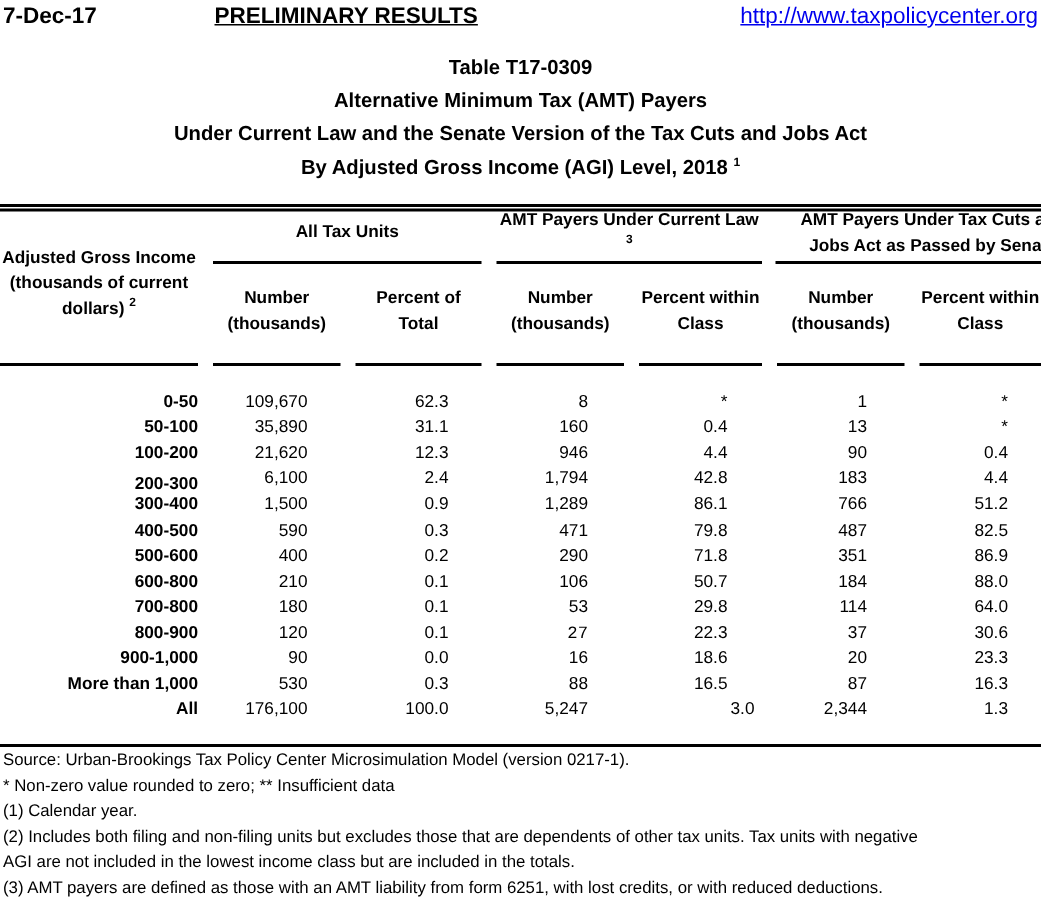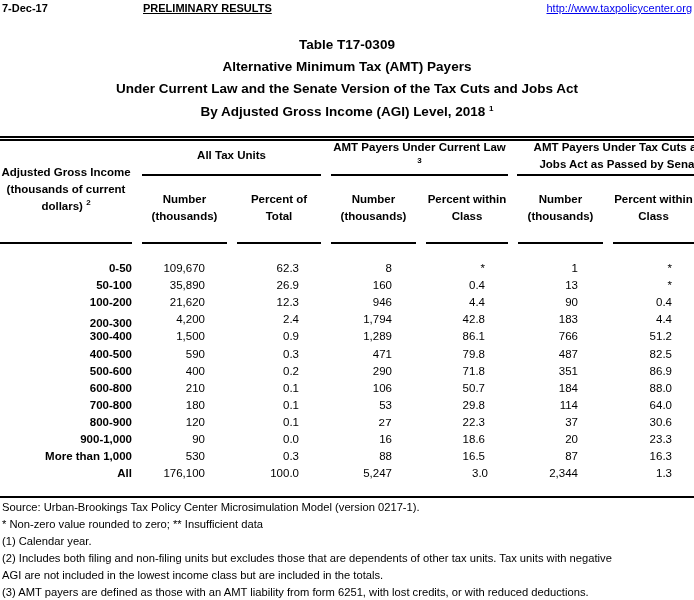--- a/index.html
+++ b/index.html
@@ -1,20 +1,20 @@
 <!DOCTYPE html>
 <html><head>
 <meta charset="utf-8">
 <style>
   html, body { margin:0; padding:0; background:#fff; }
   body { width:694px; height:600px; position:relative; overflow:hidden;
          font-family:"Liberation Sans", sans-serif; color:#000; font-size:11.5px; }
   .abs { position:absolute; }
   .b { font-weight:bold; }
-  .topline { top:2px; font-size:11px; }
+  .topline { top:2px; font-size:15px; }
   #date { left:2px; }
   #prelim { left:143px;text-decoration:underline; }
   #url { right:2px; color:#0000ee; text-decoration:underline; }
   .title { left:0; width:694px; text-align:center; font-weight:bold; font-size:13.5px; }
   sup { font-size:8px; vertical-align:super; line-height:0; }
   .hline { position:absolute; background:#000; height:1.5px; }
   .hdr { position:absolute; text-align:center; font-weight:bold; font-size:11.5px; line-height:17px; }
   .cell { position:absolute; font-size:11.5px; text-align:right; line-height:17px; }
   .rowlabel { font-weight:bold; }
   .note { position:absolute; left:2px; font-size:11.2px; line-height:17px; }
@@ -65,38 +65,38 @@
       <div class="cell" style="top: 260px; right: 489px;">109,670</div>
       <div class="cell" style="top: 260px; right: 395px;">62.3</div>
       <div class="cell" style="top: 260px; right: 302px;">8</div>
       <div class="cell" style="top: 260px; right: 209px;">*</div>
       <div class="cell" style="top: 260px; right: 116px;">1</div>
       <div class="cell" style="top: 260px; right: 22px;">*</div>
     </div>
     <div>
       <div class="cell rowlabel" style="top: 277.1px; right: 562px;">50-100</div>
       <div class="cell" style="top: 277.1px; right: 489px;">35,890</div>
-      <div class="cell" style="top: 277.1px; right: 395px;">26.9</div>
+      <div class="cell" style="top: 277.1px; right: 395px;">31.1</div>
       <div class="cell" style="top: 277.1px; right: 302px;">160</div>
       <div class="cell" style="top: 277.1px; right: 209px;">0.4</div>
       <div class="cell" style="top: 277.1px; right: 116px;">13</div>
       <div class="cell" style="top: 277.1px; right: 22px;">*</div>
     </div>
     <div>
       <div class="cell rowlabel" style="top: 294.2px; right: 562px;">100-200</div>
       <div class="cell" style="top: 294.2px; right: 489px;">21,620</div>
       <div class="cell" style="top: 294.2px; right: 395px;">12.3</div>
       <div class="cell" style="top: 294.2px; right: 302px;">946</div>
       <div class="cell" style="top: 294.2px; right: 209px;">4.4</div>
       <div class="cell" style="top: 294.2px; right: 116px;">90</div>
       <div class="cell" style="top: 294.2px; right: 22px;">0.4</div>
     </div>
     <div>
       <div class="cell rowlabel" style="top: 315px; right: 562px; text-align: center;">200-300</div>
-      <div class="cell" style="top: 311.3px; right: 489px;">4,200</div>
+      <div class="cell" style="top: 311.3px; right: 489px;">6,100</div>
       <div class="cell" style="top: 311.3px; right: 395px;">2.4</div>
       <div class="cell" style="top: 311.3px; right: 302px;">1,794</div>
       <div class="cell" style="top: 311.3px; right: 209px;">42.8</div>
       <div class="cell" style="top: 311.3px; right: 116px;">183</div>
       <div class="cell" style="top: 311.3px; right: 22px;">4.4</div>
     </div>
     <div>
       <div class="cell rowlabel" style="top: 328.4px; right: 562px;">300-400</div>
       <div class="cell" style="top: 328.4px; right: 489px;">1,500</div>
       <div class="cell" style="top: 328.4px; right: 395px;">0.9</div>
@@ -166,21 +166,21 @@
       <div class="cell" style="top: 448.1px; right: 302px;">88</div>
       <div class="cell" style="top: 448.1px; right: 209px;">16.5</div>
       <div class="cell" style="top: 448.1px; right: 116px;">87</div>
       <div class="cell" style="top: 448.1px; right: 22px;">16.3</div>
     </div>
     <div>
       <div class="cell rowlabel" style="top: 465.2px; right: 562px;">All</div>
       <div class="cell" style="top: 465.2px; right: 489px;">176,100</div>
       <div class="cell" style="top: 465.2px; right: 395px;">100.0</div>
       <div class="cell" style="top: 465.2px; right: 302px;">5,247</div>
-      <div class="cell" style="top: 465.2px; right: 206px; margin-left: 37px;">3.0</div>
+      <div class="cell" style="top: 465.2px; right: 191px; margin-left: 37px;">3.0</div>
       <div class="cell" style="top: 465.2px; right: 116px;">2,344</div>
       <div class="cell" style="top: 465.2px; right: 22px;">1.3</div>
     </div>
   </div>
 
 <div class="hline" style="left:0;width:694px;top:496px;"></div>
 
 <div class="note" style="top:499px;">Source: Urban-Brookings Tax Policy Center Microsimulation Model (version 0217-1).</div>
 <div class="note" style="top:516px;">* Non-zero value rounded to zero; ** Insufficient data</div>
 <div class="note" style="top:533px;">(1) Calendar year.</div>

